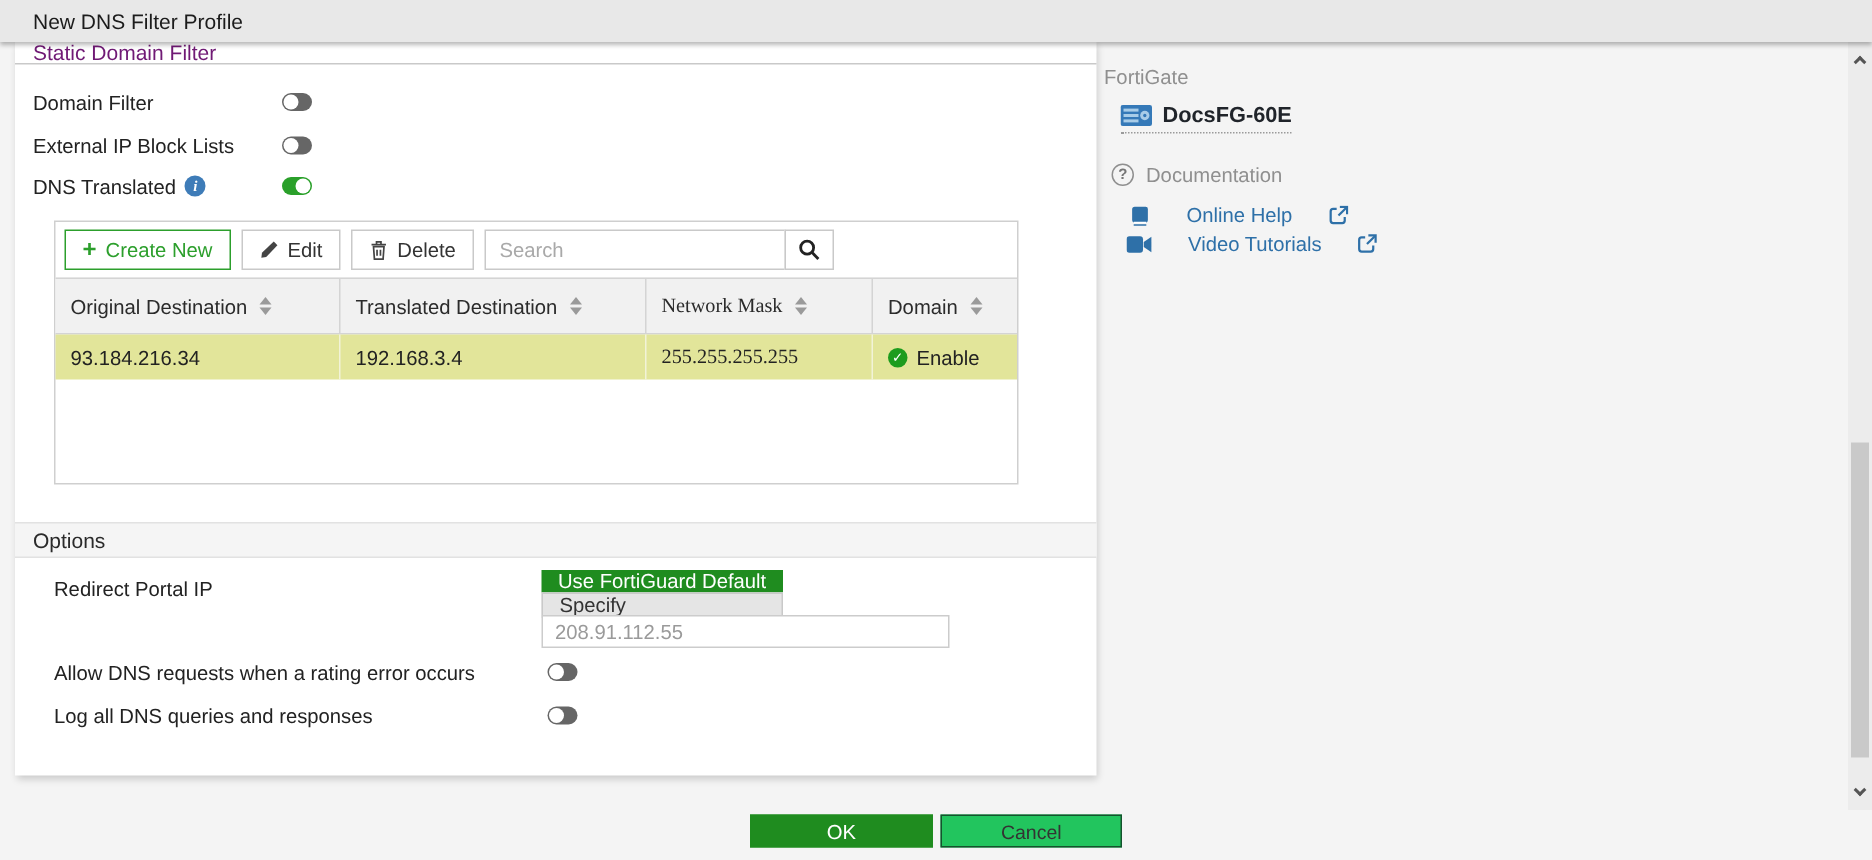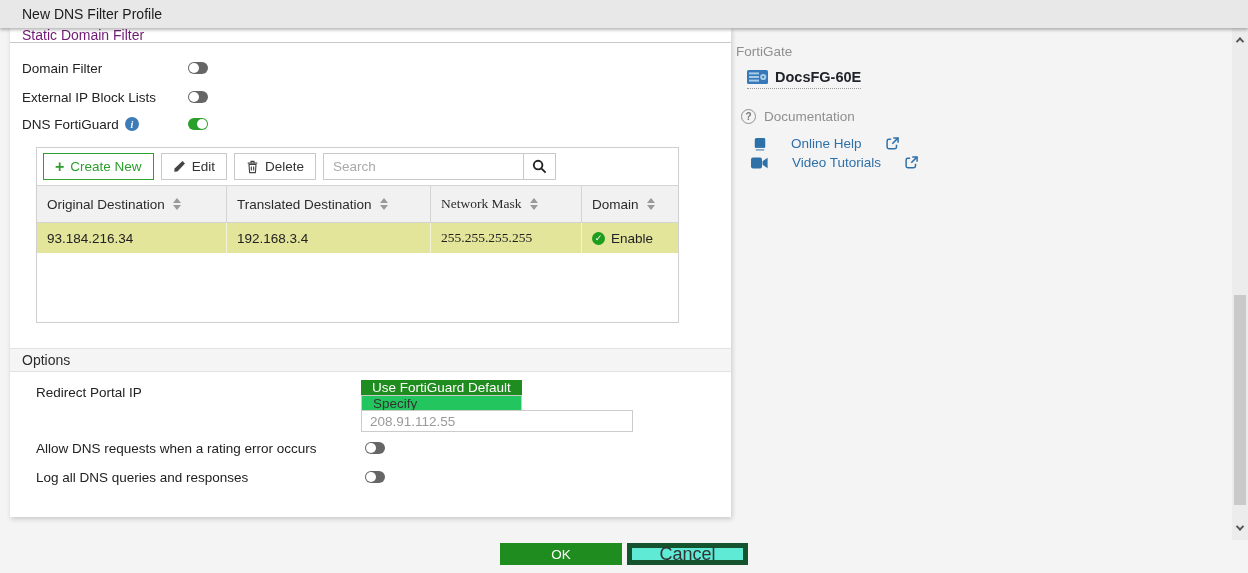--- a/index.html
+++ b/index.html
@@ -101,21 +101,21 @@
     position:absolute; left:0; top:320px; width:100%; height:24px;
     background:#f5f5f5; border-top:1px solid #e2e2e2; border-bottom:1px solid #e2e2e2;
     display:flex; align-items:center; padding-left:12px; font-size:14px; color:#2b2b2b;
   }
   .redirect-label { position:absolute; left:26px; top:352px; height:24px; display:flex; align-items:center; color:#222; }
   .segmented { position:absolute; left:351px; top:352px; height:40px; display:flex;flex-direction:column; }
   .seg-active {
     background:#1f8c1f; color:#fff; padding:0 11px; display:flex; align-items:center; cursor:pointer;
   }
   .seg-inactive {
-    background:#22c55e; color:#333; border:1px solid #c9c9c9; padding:0 11px;
+    background:#e5e5e5; color:#333; border:1px solid #c9c9c9; padding:0 11px;
     display:flex; align-items:center; cursor:pointer;
   }
   .ip-input {
     position:absolute; left:351px; top:382px; width:272px; height:22px;
     border:1px solid #ccc; padding:0 8px; font-size:13.5px; color:#9a9a9a;
     font-family:"Liberation Sans",sans-serif; background:#fff; outline:none;
   }
   .opt-row-label { position:absolute; left:26px; height:20px; display:flex; align-items:center; color:#222; }
   .opt-row1 { top:410px; } .opt-row2 { top:439px; }
   .opt-toggle1 { position:absolute; left:355px; top:414px; }
@@ -142,22 +142,22 @@
   .sb-link2 { left:751px; top:155px; }
 
   
   .btn-ok {
     position:absolute; left:500px; top:543px; width:122px; height:22px;
     background:#1f8c1f; color:#fff; border:1px solid #1f8c1f;
     display:flex; align-items:center; justify-content:center; cursor:pointer; font-size:13.5px;
   }
   .btn-cancel {
     position:absolute; left:627px; top:543px; width:121px; height:22px;
-    background:#5eead4; color:#333; border:5px solid #14532d;
-    display:flex; align-items:center; justify-content:center; cursor:pointer; font-size:18px;
+    background:#22c55e; color:#333; border:1px solid #14532d;
+    display:flex; align-items:center; justify-content:center; cursor:pointer; font-size:13px;
   }
 
   
   .scrollbar { position:absolute; right:0; top:28px; width:16px; height:512px; background:#ececec; }
   .sb-btn { position:absolute; left:0; width:16px; height:16px; display:flex; align-items:center; justify-content:center; cursor:pointer; }
   .sb-btn.up { top:4px; } .sb-btn.down { bottom:4px; }
   .chev { width:6px; height:6px; border-top:2px solid #555; border-left:2px solid #555; }
   .chev.up { transform:rotate(45deg) translate(1px,1px); }
   .chev.down { transform:rotate(225deg) translate(1px,1px); }
   .sb-thumb { position:absolute; left:2px; right:2px; top:267px; height:210px; background:#c9c9c9; cursor:pointer; }
@@ -190,21 +190,21 @@
     <span class="flabel">
         <span>External IP Block Lists</span>
       </span>
     <span class="toggle off">
         <span class="knob"></span>
       </span>
   </div>
 
   <div class="field-row row3">
     <span class="flabel">
-      <span>DNS FortiGuard</span>
+      <span>DNS Translated</span>
       <span class="info-icon">i</span>
     </span>
     <span class="toggle on">
         <span class="knob"></span>
       </span>
   </div>
 
   <div class="dns-table">
     <div class="toolbar">
       <button class="tbtn create">

